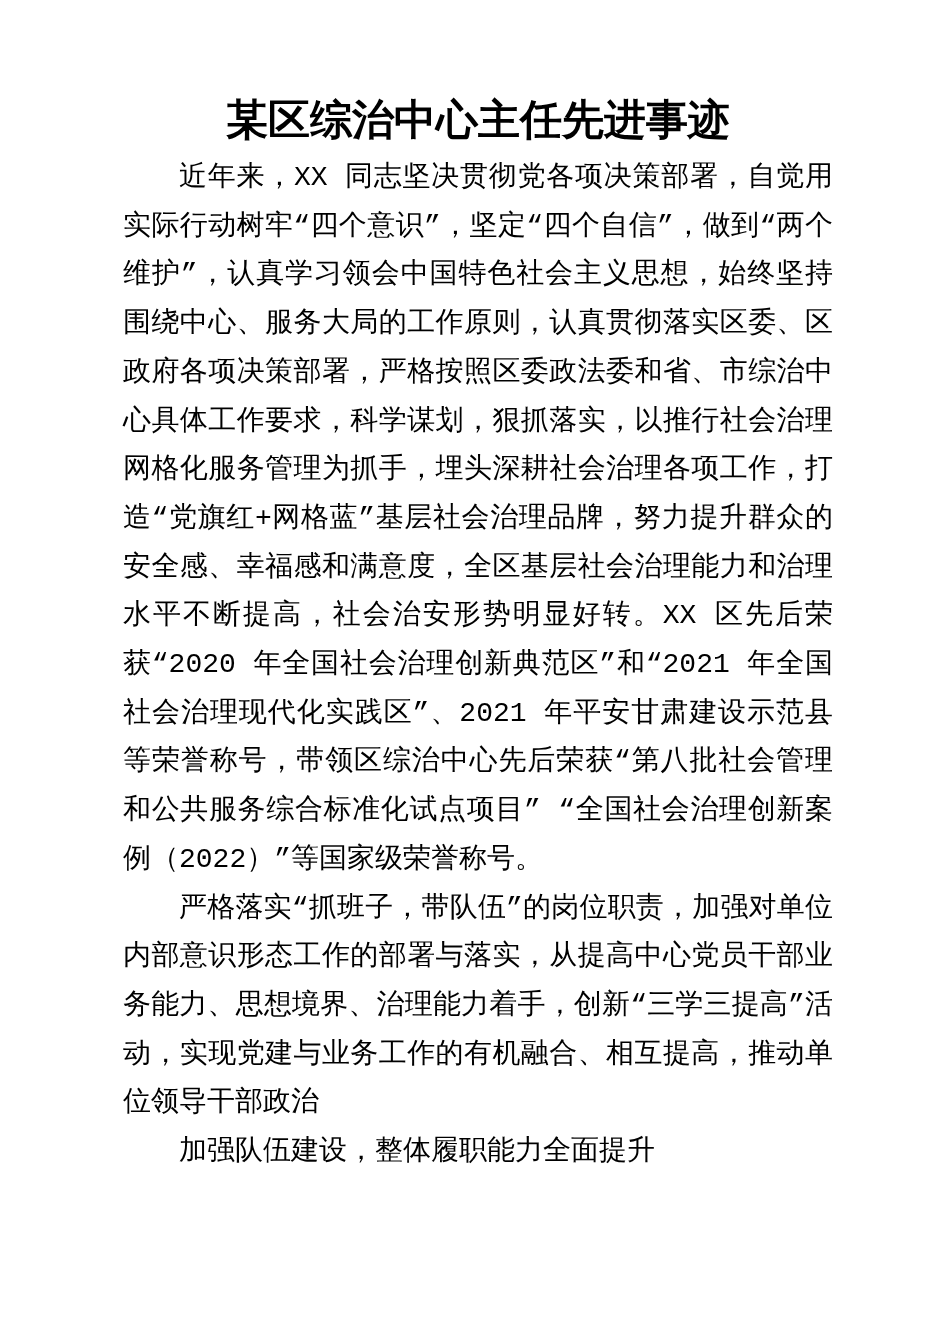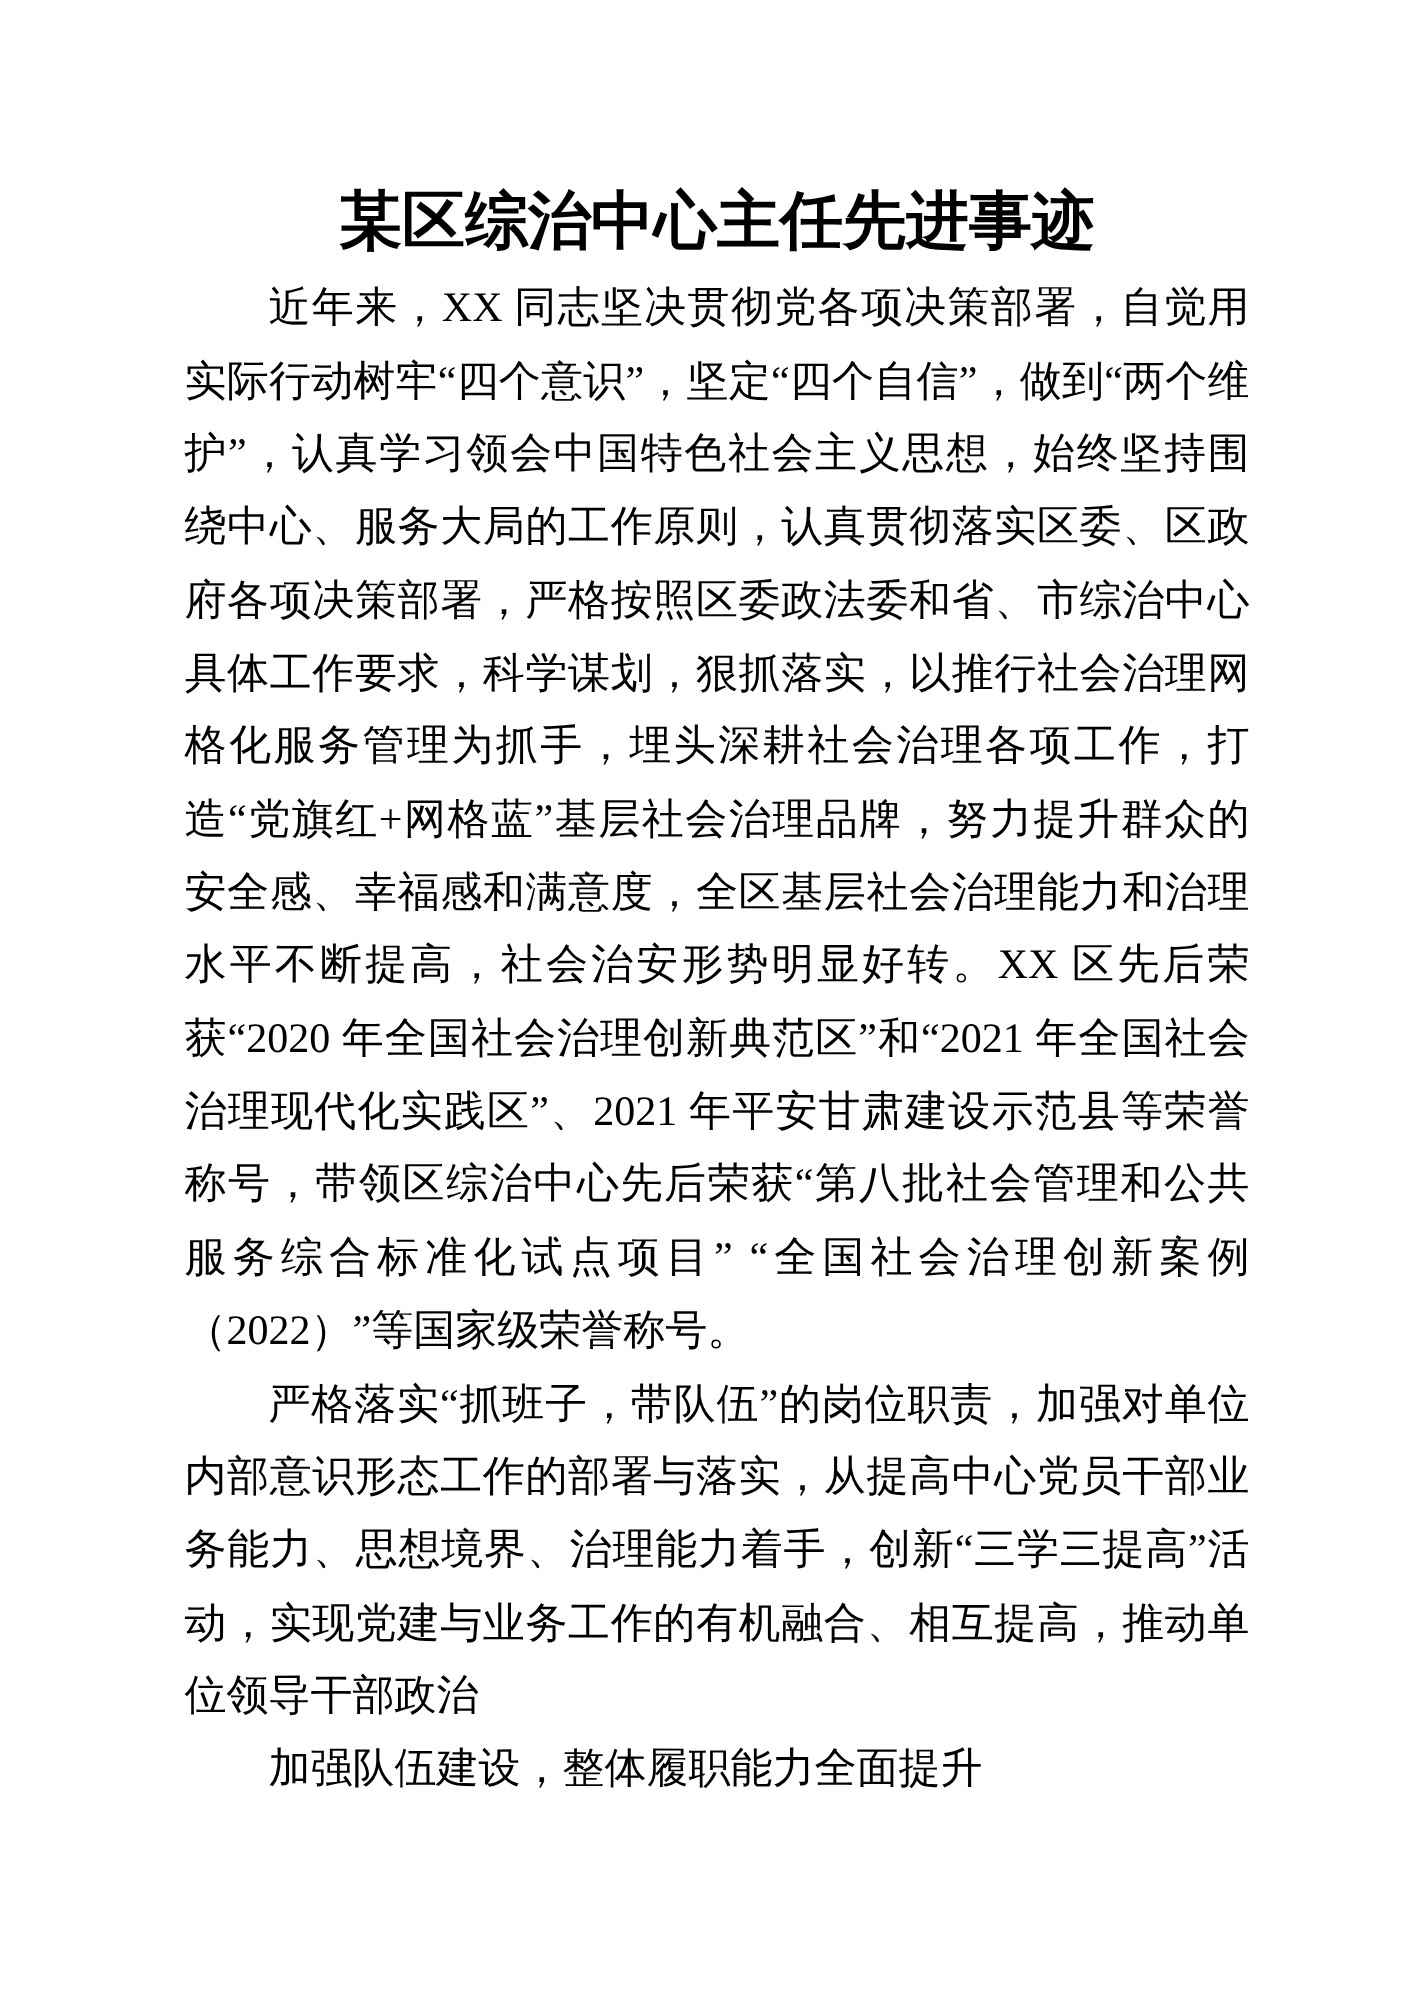--- a/index.html
+++ b/index.html
@@ -6,39 +6,39 @@
     margin: 0;
     padding: 0;
     background: #ffffff;
   }
   .page {
     position: relative;
     width: 950px;
     height: 1344px;
     background: #ffffff;
     box-sizing: border-box;
-    padding: 120px 117px 0 123px;
+    padding: 92px 117px 0 123px;
     overflow: hidden;
     color: #000000;
   }
   .doc-title {
     font-family: "Liberation Serif", serif;
     font-weight: bold;
     font-size: 42px;
     line-height: 56px;
     text-align: center;
     margin: 0 0 6px 0;
     color: #000000;
     white-space: nowrap;
   }
   .doc-body {
     width: 100%;
   }
   .para {
-    font-family: Liberation Serif, serif;
+    font-family: Liberation Mono, monospace;
     font-size: 28px;
     line-height: 48.7px;
     text-align: justify;
     text-indent: 2em;
     margin: 0;
     color: #000000;
     letter-spacing: 0;
   }
 </style>
 </head>

